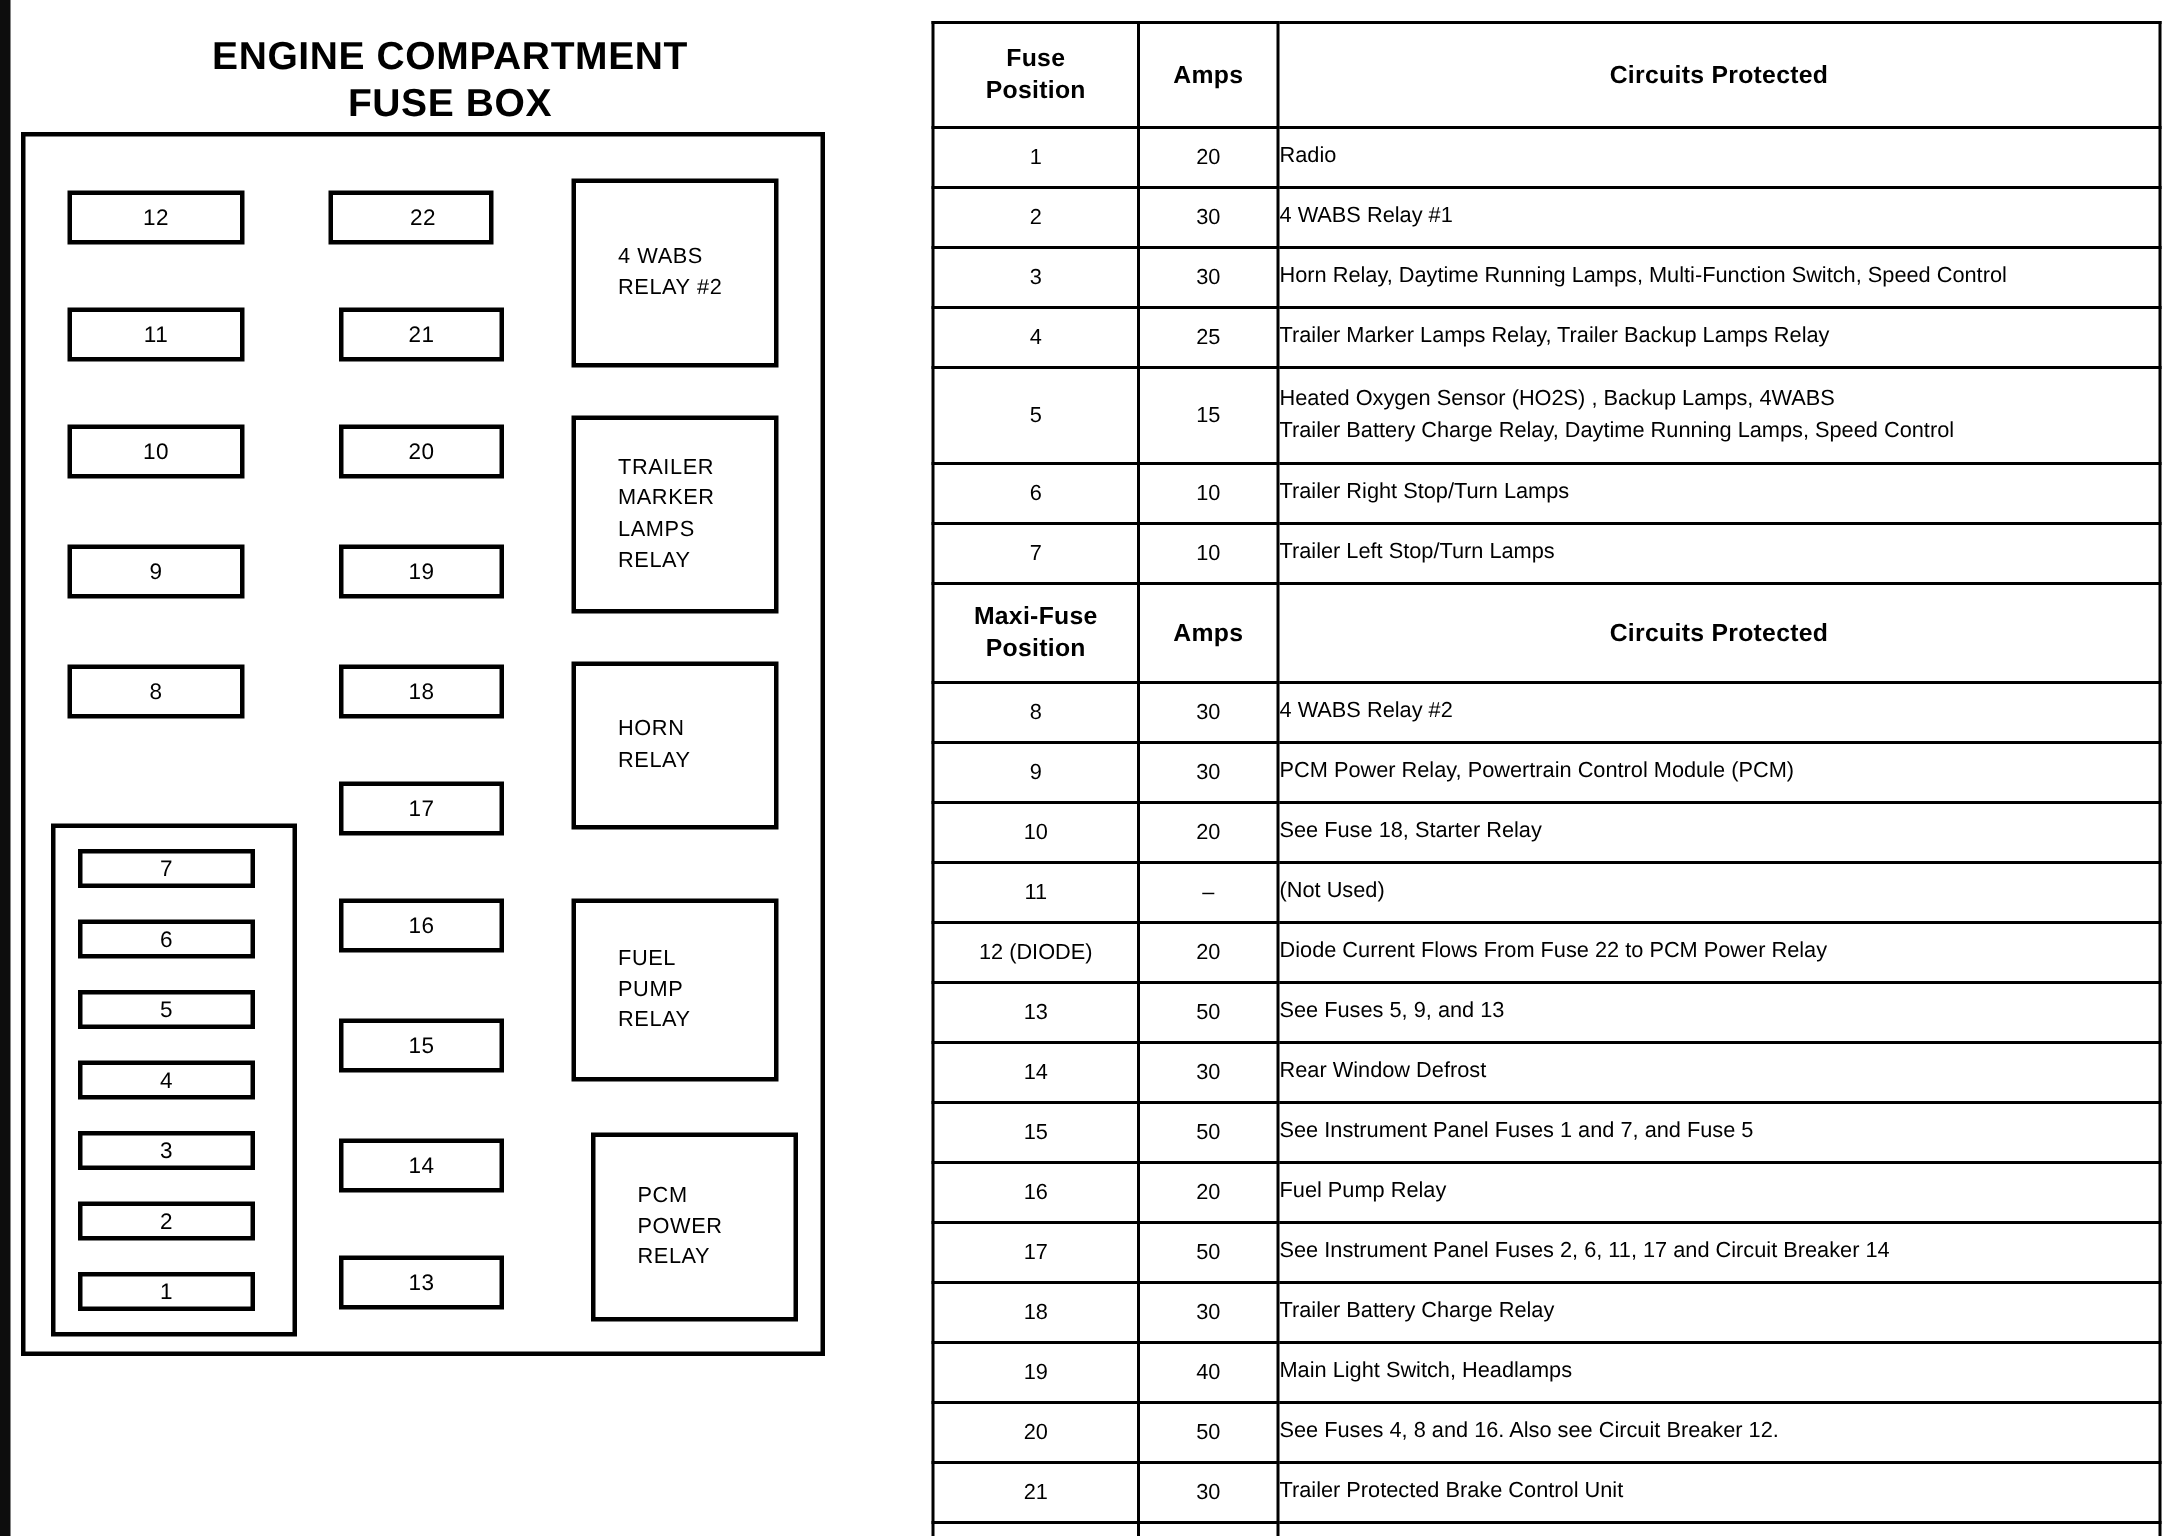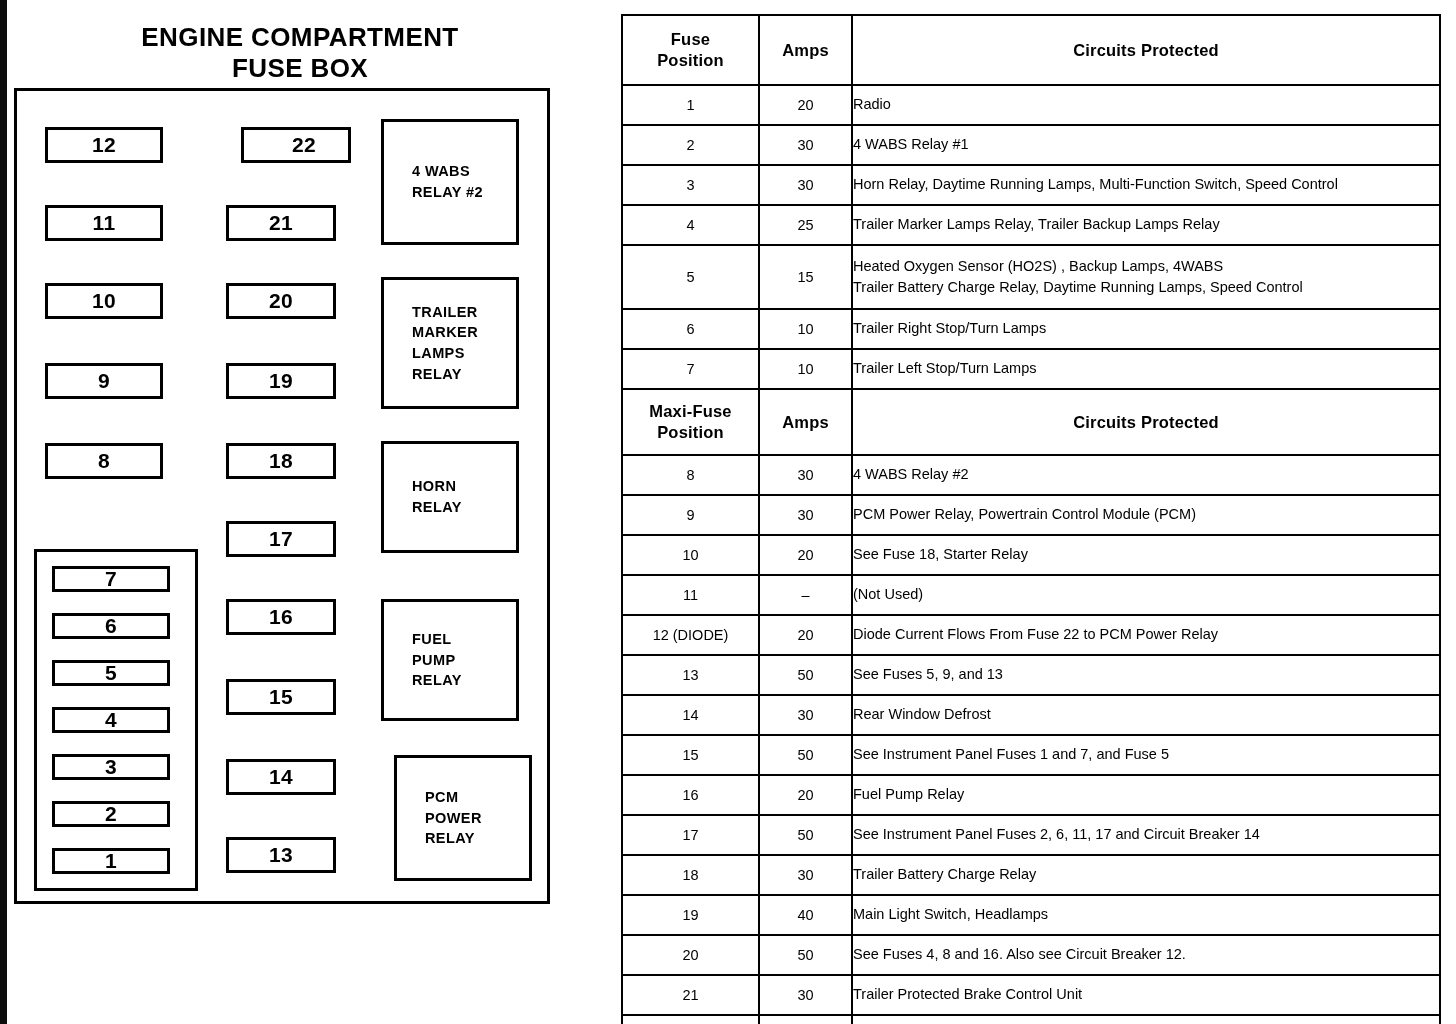--- a/index.html
+++ b/index.html
@@ -52,37 +52,37 @@
     box-sizing: border-box;
     background: #fff;
   }
 
   
   .fuse-box {
     position: absolute;
     border: 3px solid #000;
     box-sizing: border-box;
     background: #fff;
-    font-size: 21px;
-    font-weight: bold;
+    font-size: 15px;
+    font-weight: normal;
     display: flex;
     align-items: center;
     justify-content: center;
     letter-spacing: 0.3px;
     text-align: center;
   }
 
   
   .relay-box {
     position: absolute;
     border: 3px solid #000;
     box-sizing: border-box;
     background: #fff;
     font-size: 14.5px;
-    font-weight: bold;
+    font-weight: normal;
     line-height: 1.42;
     letter-spacing: 0.4px;
     display: flex;
     align-items: center;
     justify-content: flex-start;
     padding-left: 28px;
     white-space: pre-line;
   }
 
   
@@ -152,21 +152,21 @@
 
   <div id="diagram-title">ENGINE COMPARTMENT FUSE BOX</div>
 
   <div id="fuse-panel">
     <div id="fuse-slots">
         <div class="fuse-box" style="left: 28px; top: 36px; width: 118px; height: 36px;">12</div>
         <div class="fuse-box" style="left: 28px; top: 114px; width: 118px; height: 36px;">11</div>
         <div class="fuse-box" style="left: 28px; top: 192px; width: 118px; height: 36px;">10</div>
         <div class="fuse-box" style="left: 28px; top: 272px; width: 118px; height: 36px;">9</div>
         <div class="fuse-box" style="left: 28px; top: 352px; width: 118px; height: 36px;">8</div>
-        <div class="fuse-box" style="left: 224px; top: 36px; width: 110px; height: 36px; padding-left: 16px;">22</div>
+        <div class="fuse-box" style="left: 202px; top: 36px; width: 110px; height: 36px; padding-left: 16px;">22</div>
         <div class="fuse-box" style="left: 209px; top: 114px; width: 110px; height: 36px;">21</div>
         <div class="fuse-box" style="left: 209px; top: 192px; width: 110px; height: 36px;">20</div>
         <div class="fuse-box" style="left: 209px; top: 272px; width: 110px; height: 36px;">19</div>
         <div class="fuse-box" style="left: 209px; top: 352px; width: 110px; height: 36px;">18</div>
         <div class="fuse-box" style="left: 209px; top: 430px; width: 110px; height: 36px;">17</div>
         <div class="fuse-box" style="left: 209px; top: 508px; width: 110px; height: 36px;">16</div>
         <div class="fuse-box" style="left: 209px; top: 588px; width: 110px; height: 36px;">15</div>
         <div class="fuse-box" style="left: 209px; top: 668px; width: 110px; height: 36px;">14</div>
         <div class="fuse-box" style="left: 209px; top: 746px; width: 110px; height: 36px;">13</div>
       </div>

